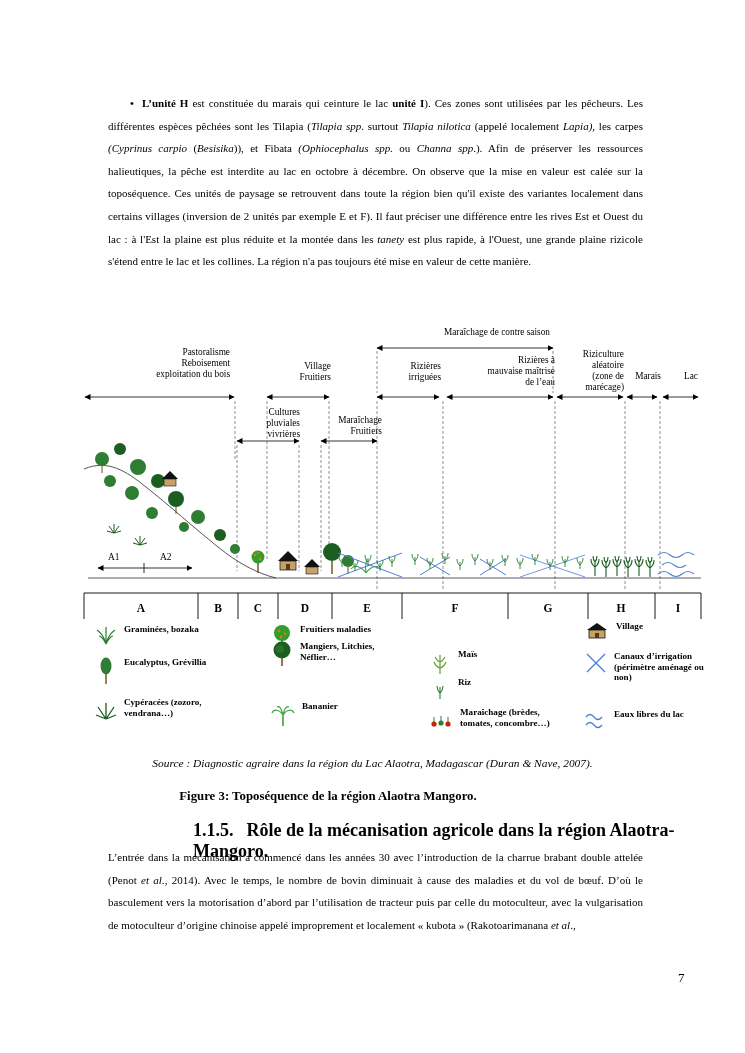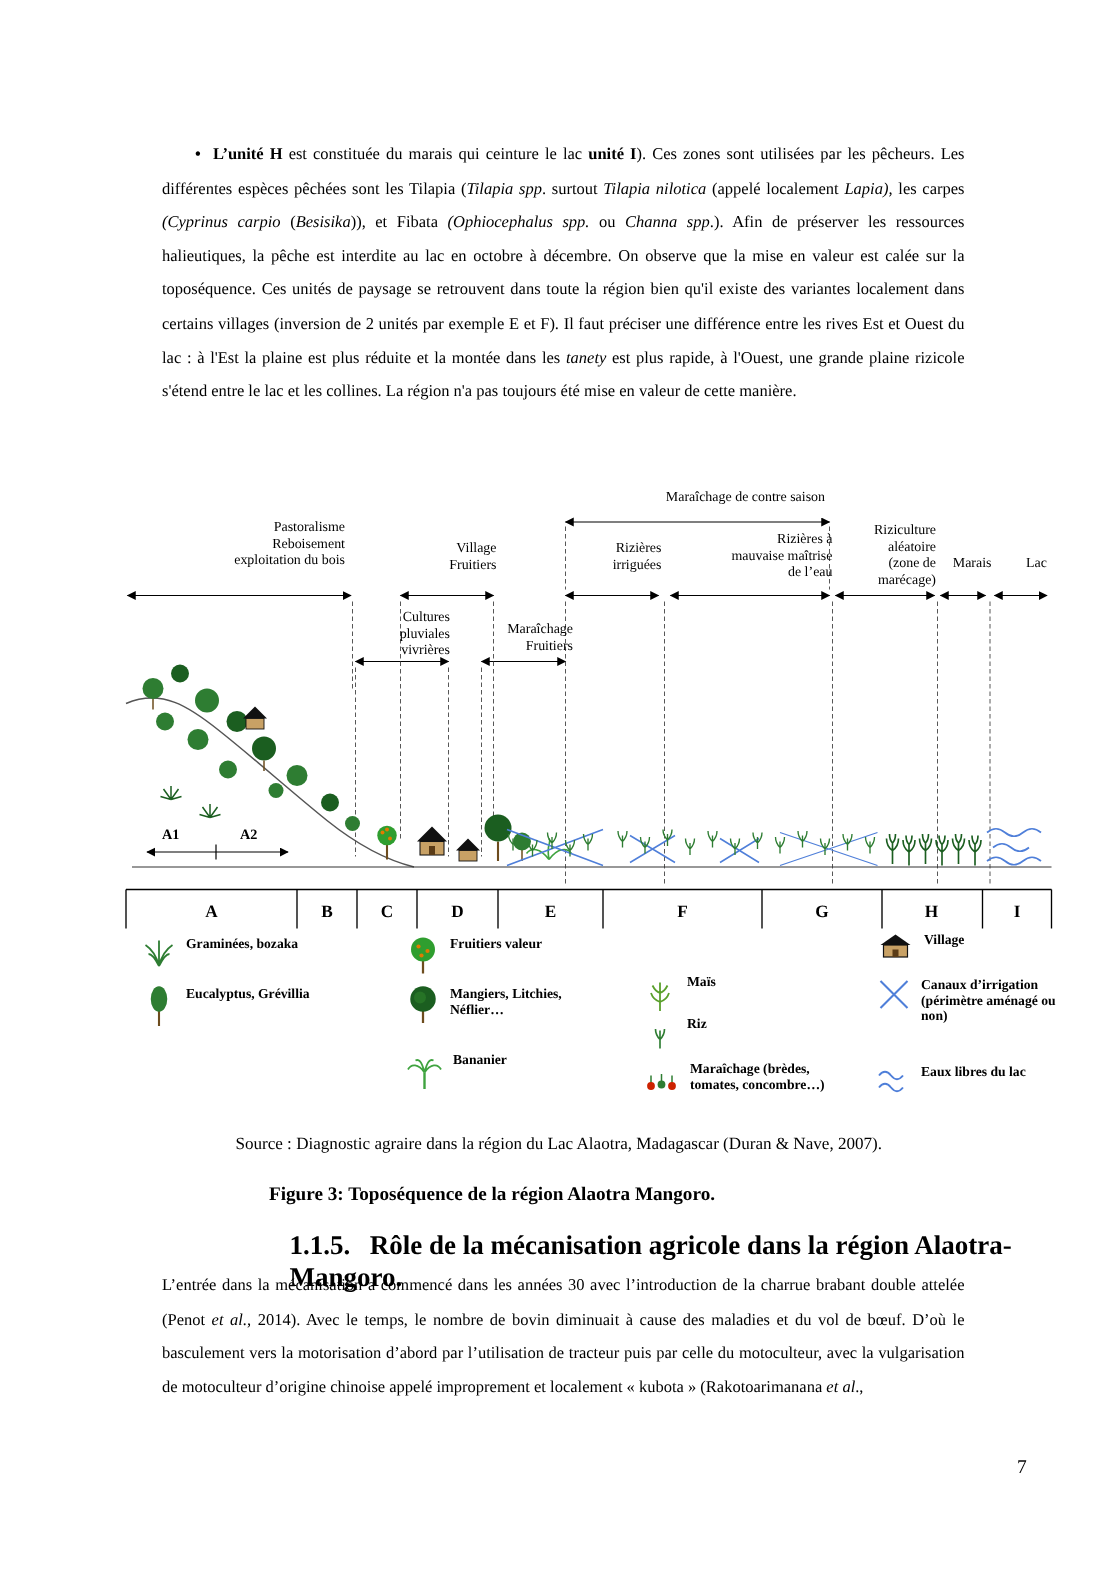--- a/index.html
+++ b/index.html
@@ -5,28 +5,28 @@
   html,body{margin:0;padding:0}
   body{width:745px;height:1053px;background:#ffffff;color:#000;position:relative;overflow:hidden;
        font-family:"Liberation Serif", serif;}
   .para{position:absolute;left:105px;width:535px;margin:3px;font-size:11px;line-height:22.6px;text-align:justify}
   #para1{top:89px;text-indent:22px}
   #para2{top:843px}
 
   .figure{position:absolute;left:80px;top:321px;width:625px;height:428px}
   .figure svg.art{position:absolute;left:0;top:0}
   .fl{position:absolute;font-size:9.3px;line-height:11px;text-align:right;white-space:pre-line}
-  .a-label{position:absolute;font-size:9.5px;font-weight:bold}
+  .a-label{position:absolute;font-size:9.5px;font-weight:normal}
   .letter{position:absolute;top:281px;font-weight:bold;font-size:11.5px;width:16px;text-align:center}
 
   .leg{position:absolute;display:flex;gap:6px}
   .leg .lab{font-size:9.1px;font-weight:bold;line-height:10.6px;width:106px}
   .leg.c4 .lab{width:96px}
 
-  .source{position:absolute;left:0;top:757px;width:745px;text-align:center;font-size:11.4px}
+  .source{position:absolute;left:0;top:757px;width:745px;text-align:center;font-style:italic;font-size:11.4px}
   .caption{position:absolute;left:0;top:789px;width:656px;text-align:center;font-weight:bold;font-size:12.8px}
   .heading{position:absolute;left:193px;top:820px;font-weight:bold;font-size:18px}
   .heading .ht{margin-left:13px}
   .pageno{position:absolute;left:678px;top:970px;font-size:13px}
 </style>
 </head>
 <body>
 
 <div class="page">
 
@@ -225,32 +225,38 @@
         </svg>
       <span class="lab">Graminées, bozaka</span>
     </div>
     <div class="leg" style="left:14px;top:336px">
       <svg width="24" height="28">
           <line x1="12" y1="27" x2="12" y2="13" stroke="#6d4c1e" stroke-width="1.4"></line>
           <ellipse cx="12" cy="9" rx="5.5" ry="8.5" fill="#2e7d32"></ellipse>
         </svg>
       <span class="lab">Eucalyptus, Grévillia</span>
     </div>
+    <div class="leg" style="left:14px;top:376px">
+      <svg width="24" height="24">
+          <path d="M12,22 L12,6 M12,22 L4,10 M12,22 L20,10 M12,22 L2,18 M12,22 L22,18" stroke="#1b5e20" fill="none" stroke-width="1.3"></path>
+        </svg>
+      <span class="lab">Cypéracées (zozoro, vendrana…)</span>
+    </div>
 
     <div class="leg" style="left:190px;top:303px">
       <svg width="24" height="26">
           <line x1="12" y1="25" x2="12" y2="16" stroke="#6d4c1e" stroke-width="1.5"></line>
           <circle cx="12" cy="9" r="8" fill="#2f9e2f"></circle>
           <circle cx="9" cy="7" r="1.4" fill="#e07b00"></circle>
           <circle cx="15" cy="10" r="1.4" fill="#e07b00"></circle>
           <circle cx="11" cy="13" r="1.4" fill="#e07b00"></circle>
         </svg>
-      <span class="lab">Fruitiers valeur</span>
-    </div>
-    <div class="leg" style="left:190px;top:336px">
+      <span class="lab">Fruitiers maladies</span>
+    </div>
+    <div class="leg" style="left:190px;top:320px">
       <svg width="24" height="26">
           <line x1="12" y1="25" x2="12" y2="16" stroke="#6d4c1e" stroke-width="1.5"></line>
           <circle cx="12" cy="9" r="8.5" fill="#1b5e20"></circle>
           <circle cx="10" cy="8" r="4" fill="#267326"></circle>
         </svg>
       <span class="lab">Mangiers, Litchies, Néflier…</span>
     </div>
     <div class="leg" style="left:190px;top:380px">
       <svg width="26" height="26">
           <line x1="13" y1="25" x2="13" y2="14" stroke="#3fa33f" stroke-width="1.6"></line>

